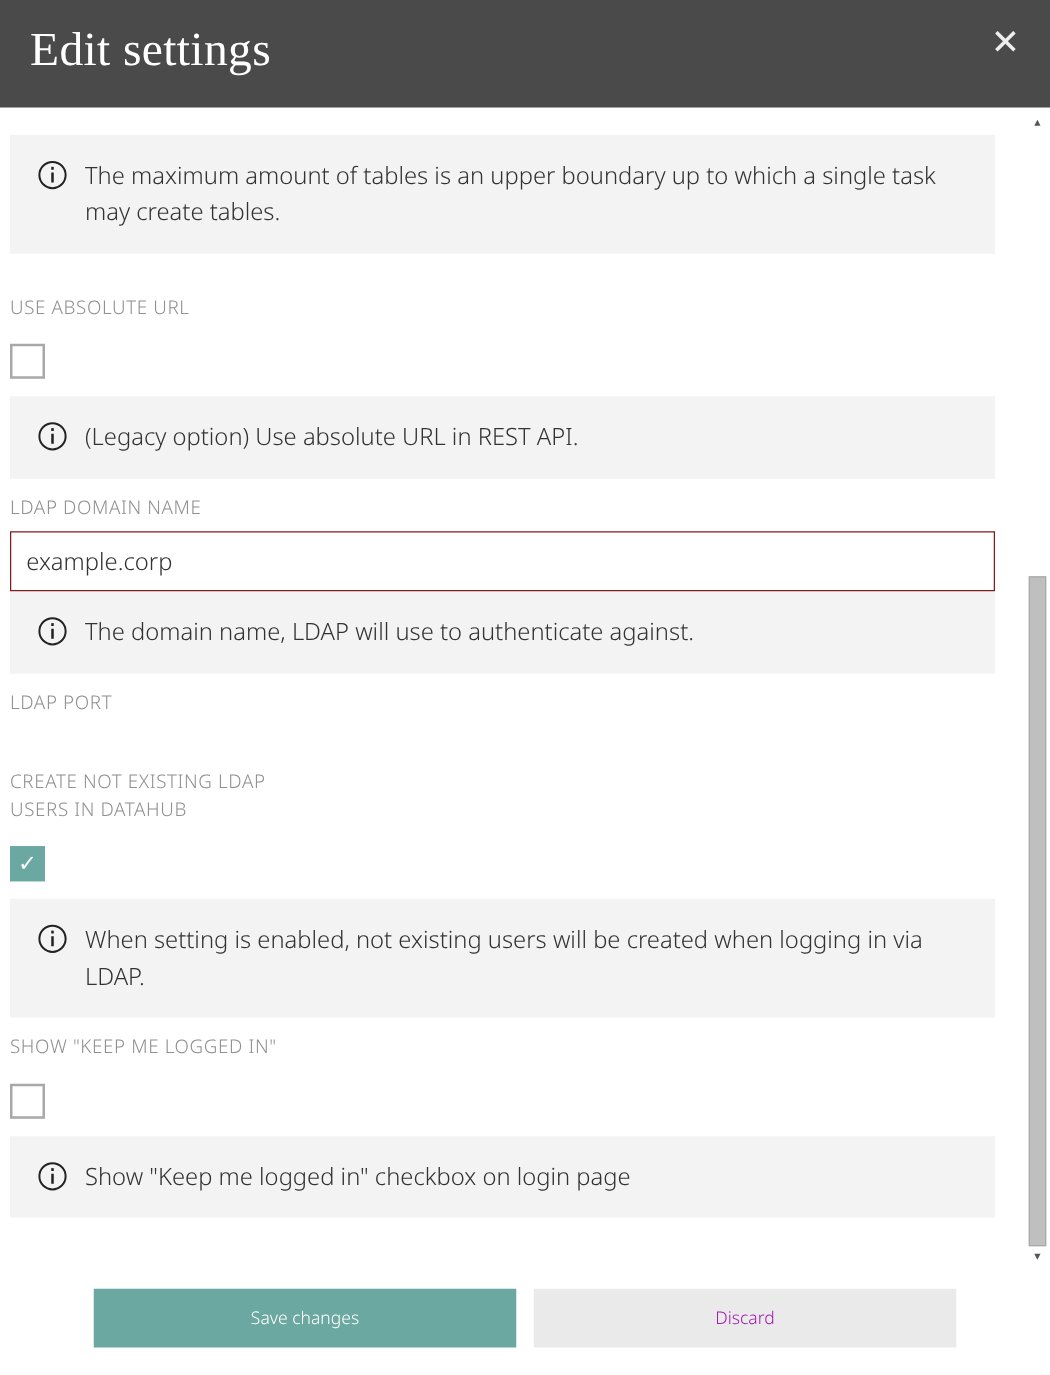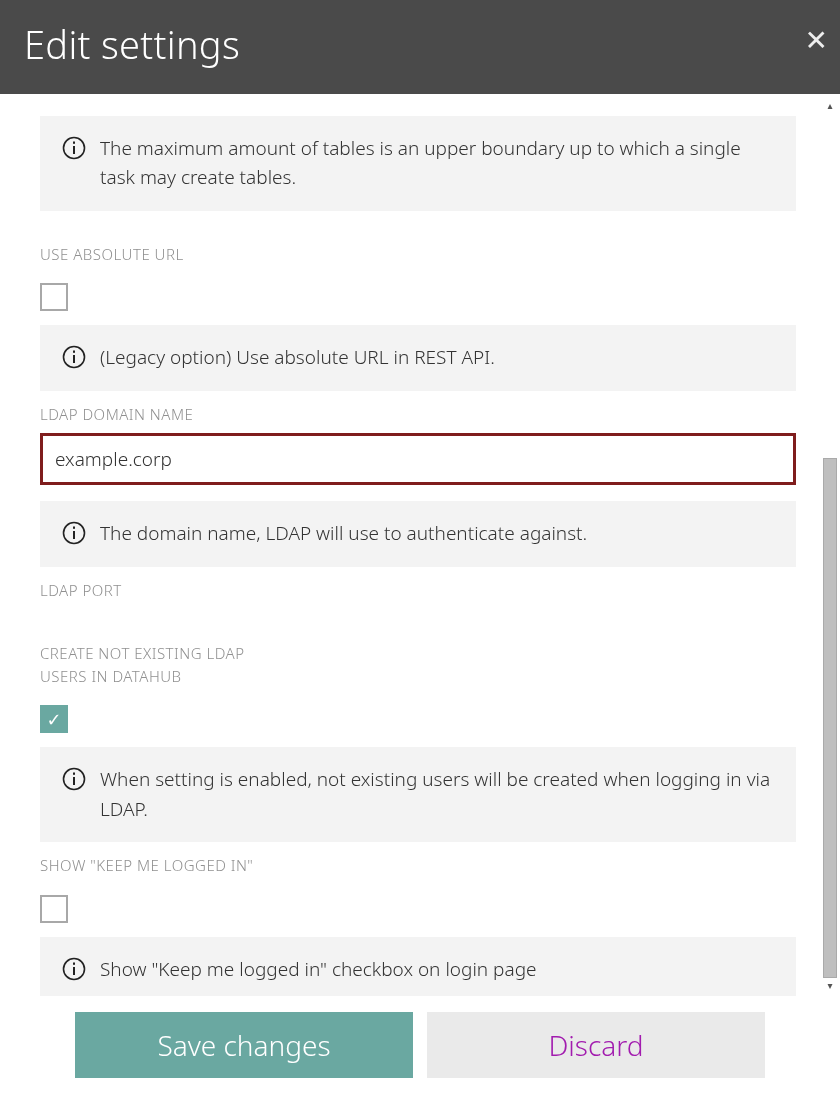--- a/index.html
+++ b/index.html
@@ -11,29 +11,30 @@
     background: #fff;
     overflow: hidden;
   }
   .window { width: 840px; height: 1100px; display: flex; flex-direction: column; }
   .header {
     background: #4a4a4a;
     color: #fff;
     display: flex;
     align-items: center;
     justify-content: space-between;
-    padding: 18px 12px 24px 24px;
+    padding: 18px 24px 24px 24px;
+    font-family: Liberation Serif, serif;
   }
   .header h1 { font-size: 38px; font-weight: 300; letter-spacing: 0.3px; }
   .close-x { font-size: 28px; font-weight: 300; cursor: pointer; color: #eee; line-height: 1; margin-top: -10px; }
   .body-wrap { flex: 1; display: flex; overflow: hidden; }
   .scroll-area {
     flex: 1;
     overflow-y: hidden;
-    padding: 22px 24px 0 40px;
+    padding: 22px 24px 0 8px;
   }
   .scrollbar-col {
     width: 20px;
     display: flex;
     flex-direction: column;
     align-items: center;
     padding: 4px 0;
   }
   .sb-arrow { font-size: 10px; color: #555; cursor: pointer; user-select: none; }
   .sb-track { flex: 1; width: 14px; position: relative; }
@@ -53,21 +54,21 @@
     display: flex;
     align-items: flex-start;
     gap: 14px;
     margin-bottom: 28px;
   }
   .info-banner:last-child { margin-bottom: 0; }
   .info-banner .text { font-size: 19px; line-height: 1.55; color: #333; flex: 1; }
 
   .info-icon-svg { flex: 0 0 auto; margin-top: 2px; }
 
-  .field { margin-bottom: 16px; }
+  .field { margin-bottom: 0; }
   .field-row {
     display: flex;
     align-items: flex-start;
     gap: 18px;
     margin-bottom: 14px;
     flex-direction: column;
   }
   .field-label {
     font-size: 15px;
     letter-spacing: 0.5px;
@@ -91,42 +92,42 @@
     border-color: #6aa8a1;
   }
   .checkbox.checked::after {
     content: "✓";
     color: #fff;
     font-size: 18px;
     line-height: 1;
   }
   .text-input {
     width: 100%;
-    border: 3px solid #7f1d1d;
+    border: 1px solid #7f1d1d;
     padding: 10px 12px;
     font-size: 19px;
     font-family: inherit;
     font-weight: 300;
     color: #333;
     background: #fff;
   }
   .text-input::placeholder { color: #666; font-weight: 300; }
 
   .footer {
     display: flex;
     gap: 14px;
     padding: 16px 24px 22px 24px;
     justify-content: center;
   }
   .btn {
     flex: 0 0 338px;
     max-width: 338px;
     text-align: center;
     padding: 14px 0;
-    font-size: 28px;
+    font-size: 14px;
     font-weight: 300;
     border: none;
     cursor: pointer;
     font-family: inherit;
   }
   .btn-primary { background: #6aa8a1; color: #fff; }
   .btn-secondary { background: #eaeaea; color: #a21caf; }
 
   .section { margin-bottom: 8px; }
 </style>

